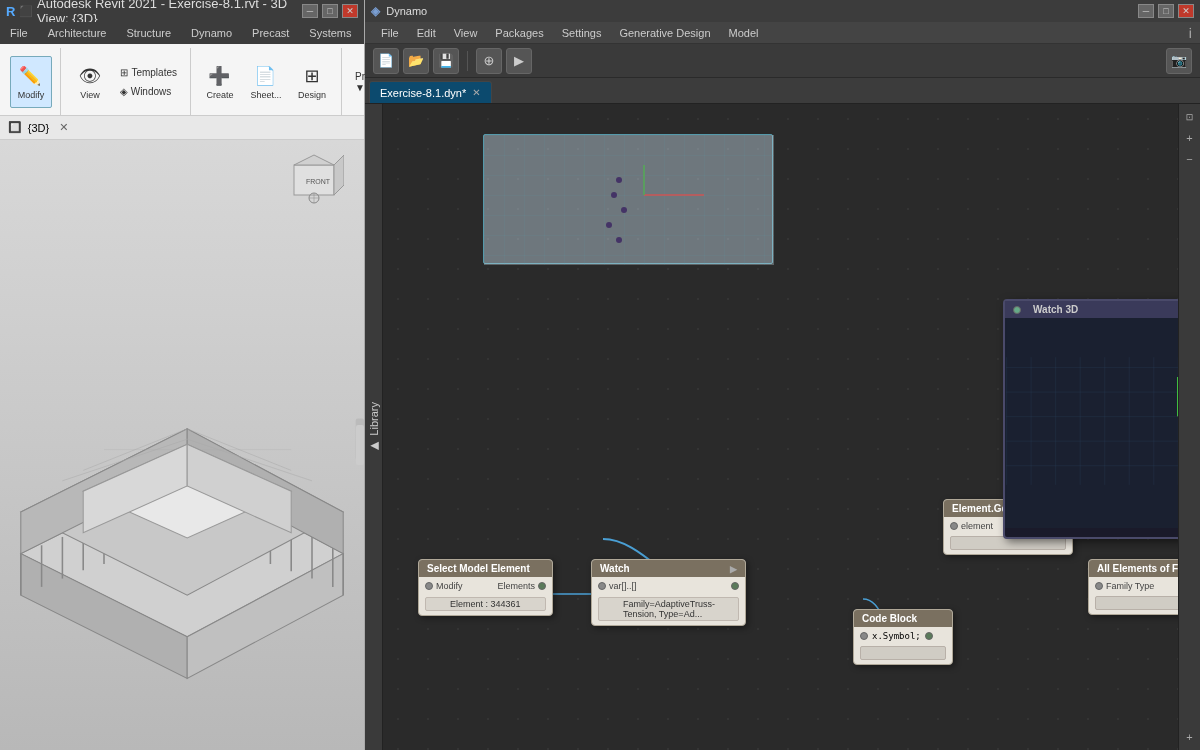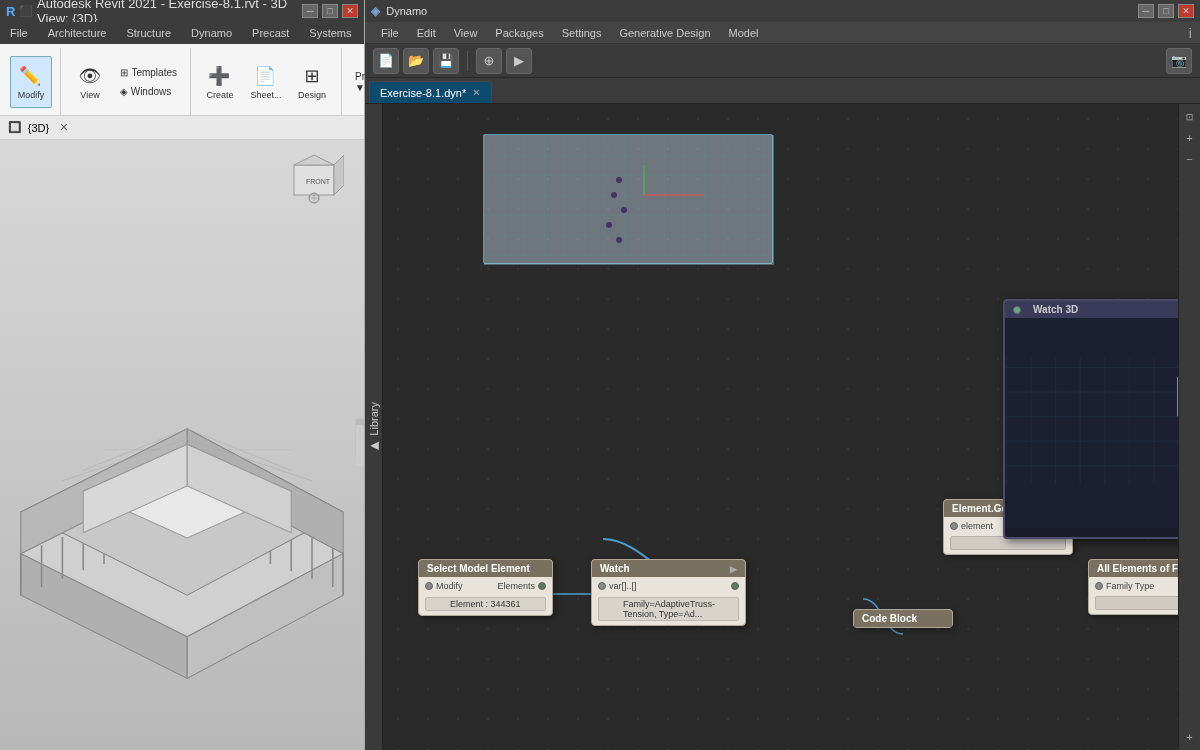--- a/index.html
+++ b/index.html
@@ -704,20 +704,28 @@
             <div class="dyn-port-dot out"></div>
           </div>
         </div>
         <div class="dyn-node-value">Family=AdaptiveTruss-Tension, Type=Ad...</div>
       </div>
 
 
       <div class="dyn-node" style="left:470px;top:505px;width:100px;">
         <div class="dyn-node-title">
           <span>Code Block</span>
+        </div>
+        <div class="dyn-node-body">
+          <div style="display:flex;align-items:center;gap:4px;">
+            <div class="dyn-port-dot"></div>
+            <span style="font-family:monospace;font-size:9px;">x.Symbol;</span>
+            <div class="dyn-port-dot out"></div>
+          </div>
+          <div style="height:14px;background:#d0ccc4;border:1px solid #b8b0a8;border-radius:2px;margin-top:2px;"></div>
         </div>
       </div>
 
       <div class="dyn-node" style="left:560px;top:395px;width:130px;">
         <div class="dyn-node-title">
           <span>Element.Geometry</span>
         </div>
         <div class="dyn-node-body">
           <div class="dyn-port-row">
             <div class="dyn-port">

